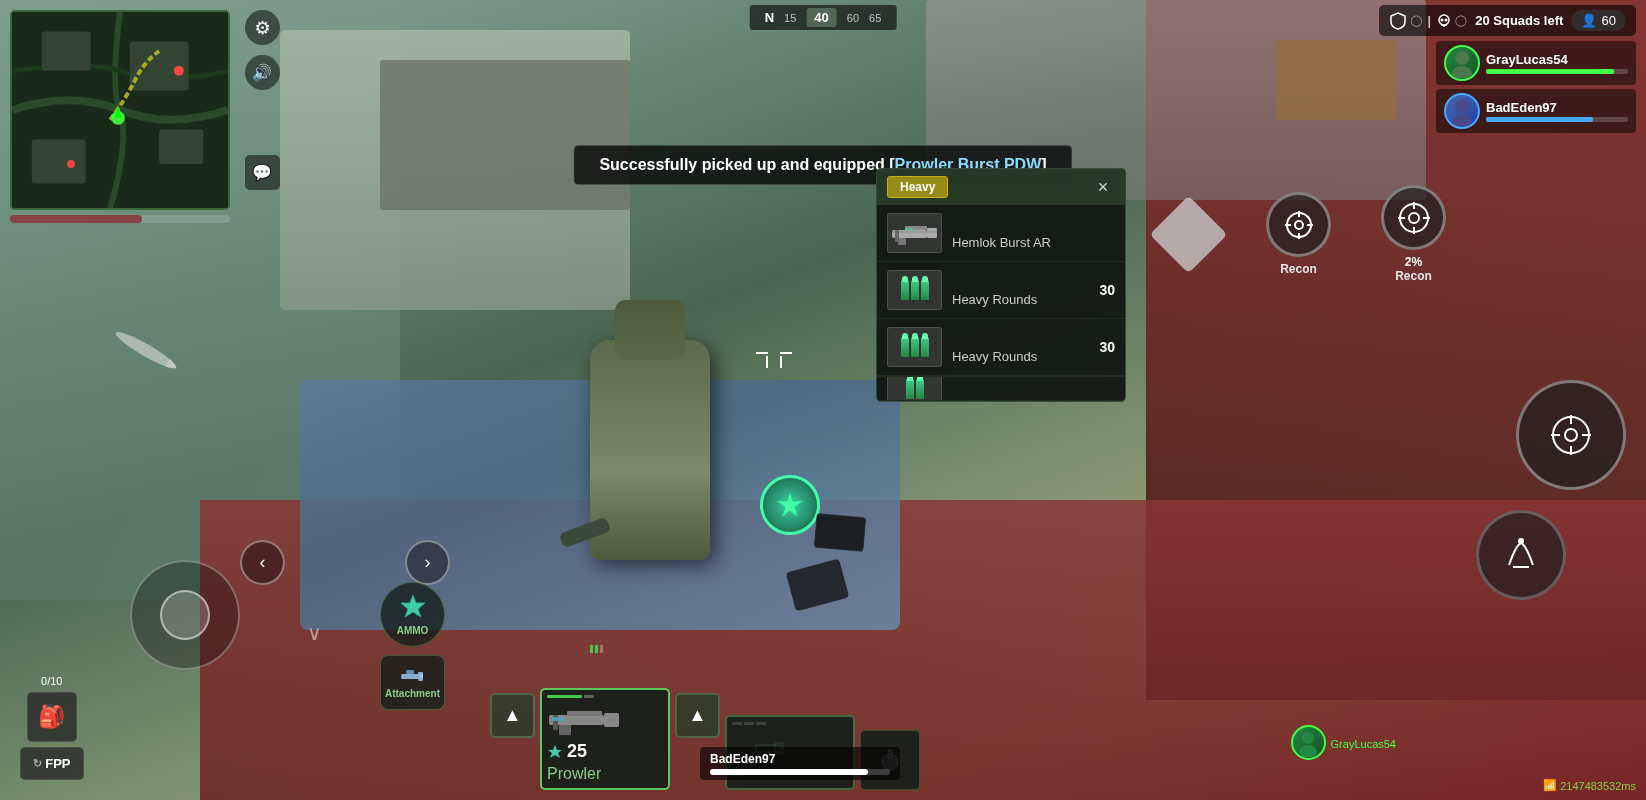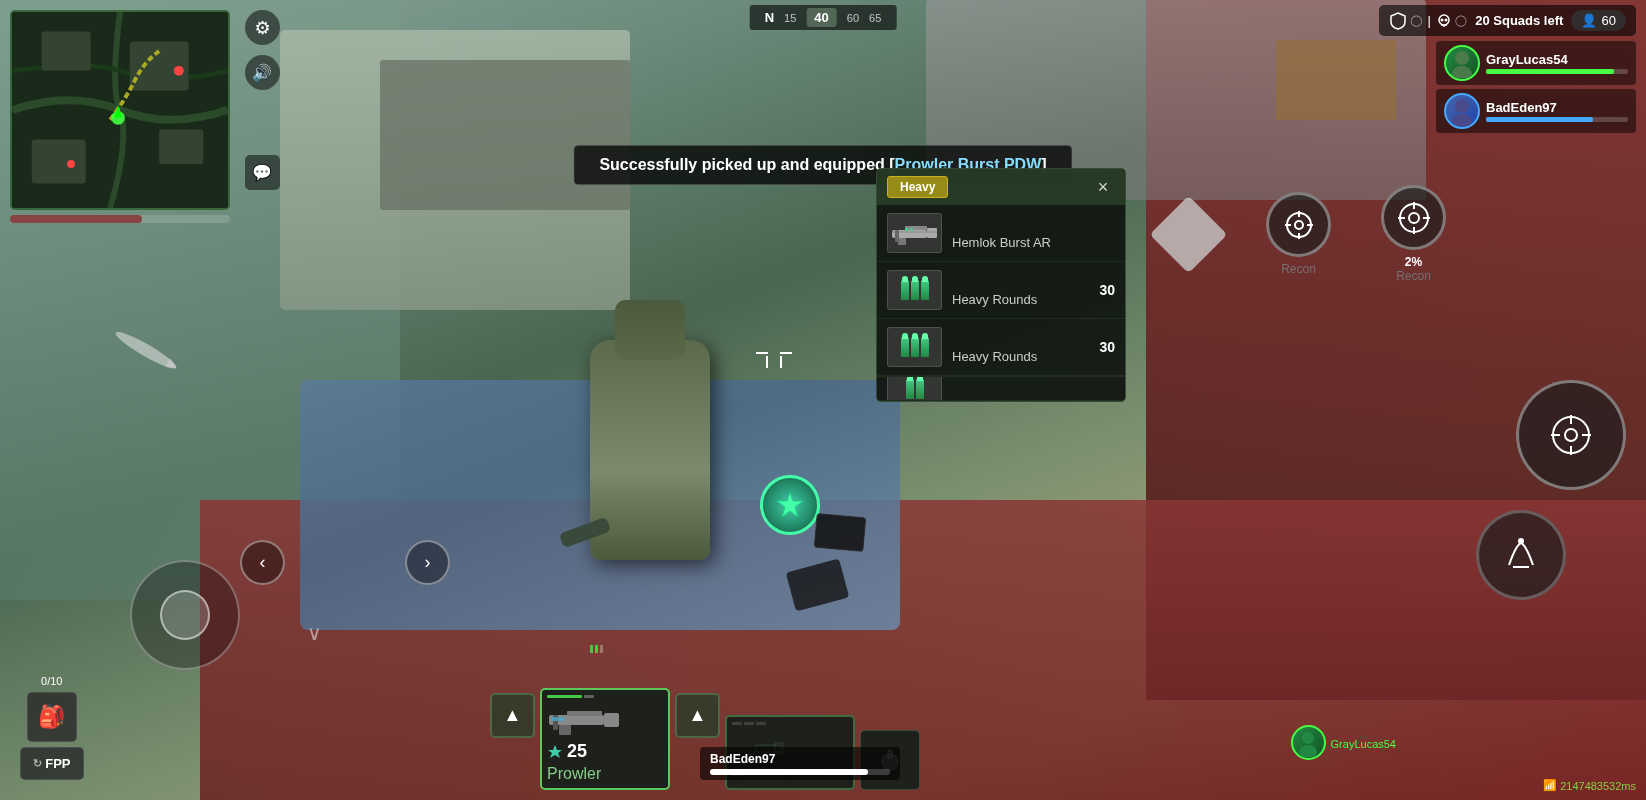--- a/index.html
+++ b/index.html
@@ -478,22 +478,23 @@
       background: rgba(30,30,30,0.7);
       border: 3px solid rgba(180,180,180,0.6);
       display: flex;
       align-items: center;
       justify-content: center;
       color: white;
       font-size: 24px;
     }
 
     .recon-label {
-      color: #737373;
+      color: #e5e5e5;
       font-size: 12px;
+      font-weight: bold;
     }
 
     
     .nav-arrows {
       position: absolute;
       bottom: 215px;
       left: 240px;
       display: flex;
       align-items: center;
       gap: 120px;
@@ -958,20 +959,39 @@
 
 <div class="nav-arrows">
   <div class="nav-arrow">‹</div>
   <div class="nav-arrow">›</div>
 </div>
 
 <div class="down-arrow">∨</div>
 
 <div style="position:absolute;bottom:0;left:0;right:0;height:160px;">
 
+  <div class="ammo-attachment">
+    <div class="ammo-btn">
+      <svg width="30" height="30" viewBox="0 0 30 30">
+        <polygon points="15,2 18,10 27,10 20,16 23,24 15,19 7,24 10,16 3,10 12,10" fill="#44ccaa" stroke="#22aa88" stroke-width="1"></polygon>
+      </svg>
+      <span class="btn-label">AMMO</span>
+    </div>
+    <div class="attachment-btn">
+      <svg width="25" height="20" viewBox="0 0 25 20">
+        <rect x="2" y="8" width="18" height="5" fill="#88aacc" rx="1"></rect>
+        <rect x="18" y="6" width="5" height="9" fill="#88aacc" rx="1"></rect>
+        <line x1="2" y1="8" x2="2" y2="13" stroke="#aaccee" stroke-width="1"></line>
+        <rect x="6" y="4" width="8" height="4" fill="#6688aa" rx="1"></rect>
+        <line x1="20" y1="9" x2="23" y2="9" stroke="#aaccee" stroke-width="1.5"></line>
+        <line x1="20" y1="11" x2="23" y2="11" stroke="#aaccee" stroke-width="1.5"></line>
+      </svg>
+      <span class="btn-label">Attachment</span>
+    </div>
+  </div>
 
   <div style="position:absolute;bottom:20px;left:20px;display:flex;flex-direction:column;align-items:center;gap:5px;">
     <span style="color:white;font-size:11px;">0/10</span>
     <div class="backpack-icon">🎒</div>
     <div class="fpp-btn">
       <div style="display:flex;align-items:center;gap:3px;">
         <span style="font-size:11px;color:#aaaaaa;">↻</span>
         <span>FPP</span>
       </div>
     </div>

